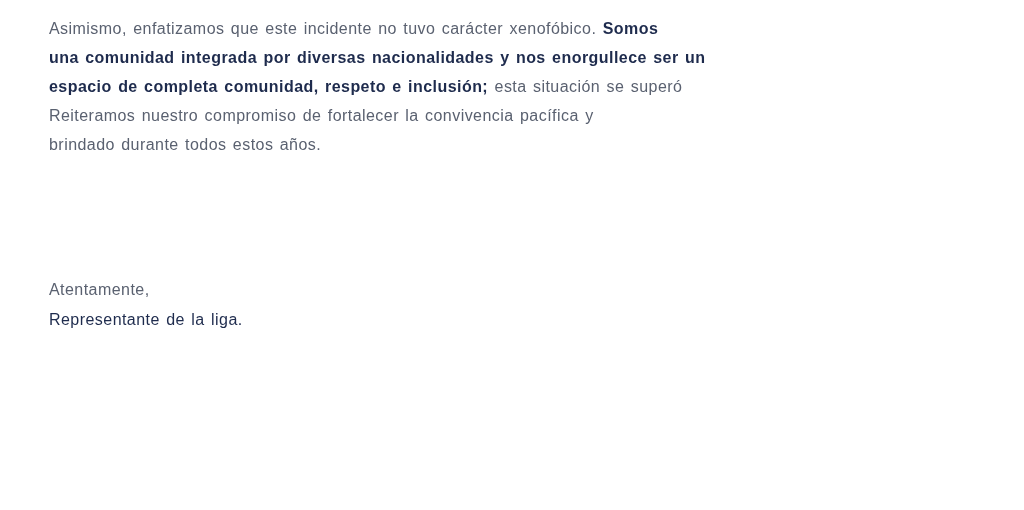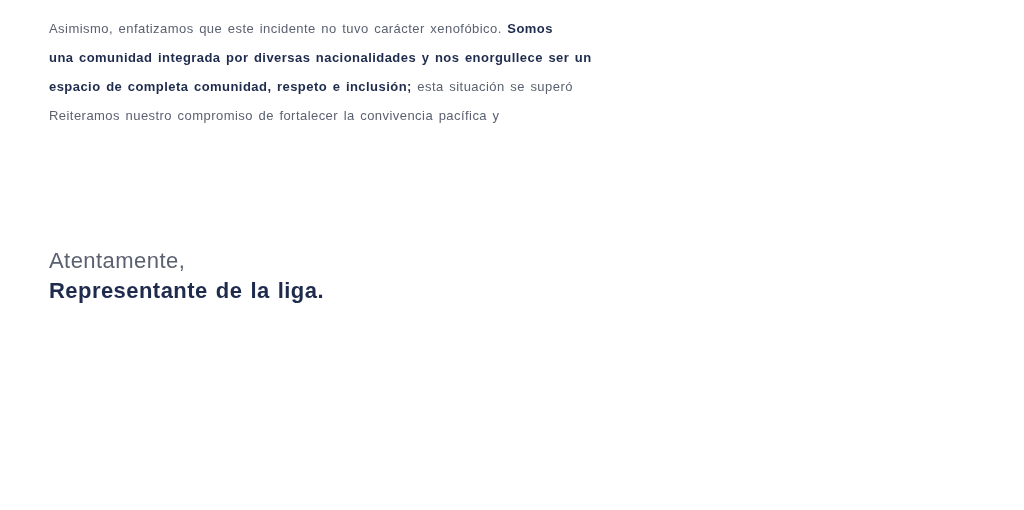--- a/index.html
+++ b/index.html
@@ -17,55 +17,56 @@
   body {
     font-family: "Liberation Sans", "DejaVu Sans", sans-serif;
   }
   .letter {
     position: absolute;
     top: 14px;
     left: 49px;
     width: 880px;
   }
   .paragraph {
-    font-size: 13px;
+    font-size: 16px;
     line-height: 29px;
     letter-spacing: 0.45px;
     word-spacing: 1.5px;
     color: var(--text-color);
   }
   .paragraph .line {
     white-space: nowrap;
   }
   .paragraph .seg-bold {
     font-weight: bold;
     color: var(--bold-color);
   }
   .signature-block {
     margin-top: 116px;
-    font-size: 22px;
+    font-size: 16px;
     line-height: 30px;
     letter-spacing: 0.45px;
     word-spacing: 1.5px;
   }
   .closing {
     color: var(--text-color);
   }
   .signature {
     color: var(--bold-color);
-    font-weight: bold;
+    font-weight: normal;
   }
 </style>
 </head>
 <body>
 
 <div class="letter">
   <div class="paragraph" id="paragraph">
       <div class="line"><span class="seg-regular">Asimismo, enfatizamos que este incidente no tuvo carácter xenofóbico. </span><span class="seg-bold">Somos</span></div>
       <div class="line"><span class="seg-bold">una comunidad integrada por diversas nacionalidades y nos enorgullece ser un</span></div>
       <div class="line"><span class="seg-bold">espacio de completa comunidad, respeto e inclusión;</span><span class="seg-regular"> esta situación se superó</span></div>
       <div class="line"><span class="seg-regular">Reiteramos nuestro compromiso de fortalecer la convivencia pacífica y</span></div>
+      <div class="line"><span class="seg-regular">brindado durante todos estos años.</span></div>
     </div>
   <div class="signature-block">
     <div class="closing">Atentamente,</div>
     <div class="signature">Representante de la liga.</div>
   </div>
 </div>
 
 </body></html>

